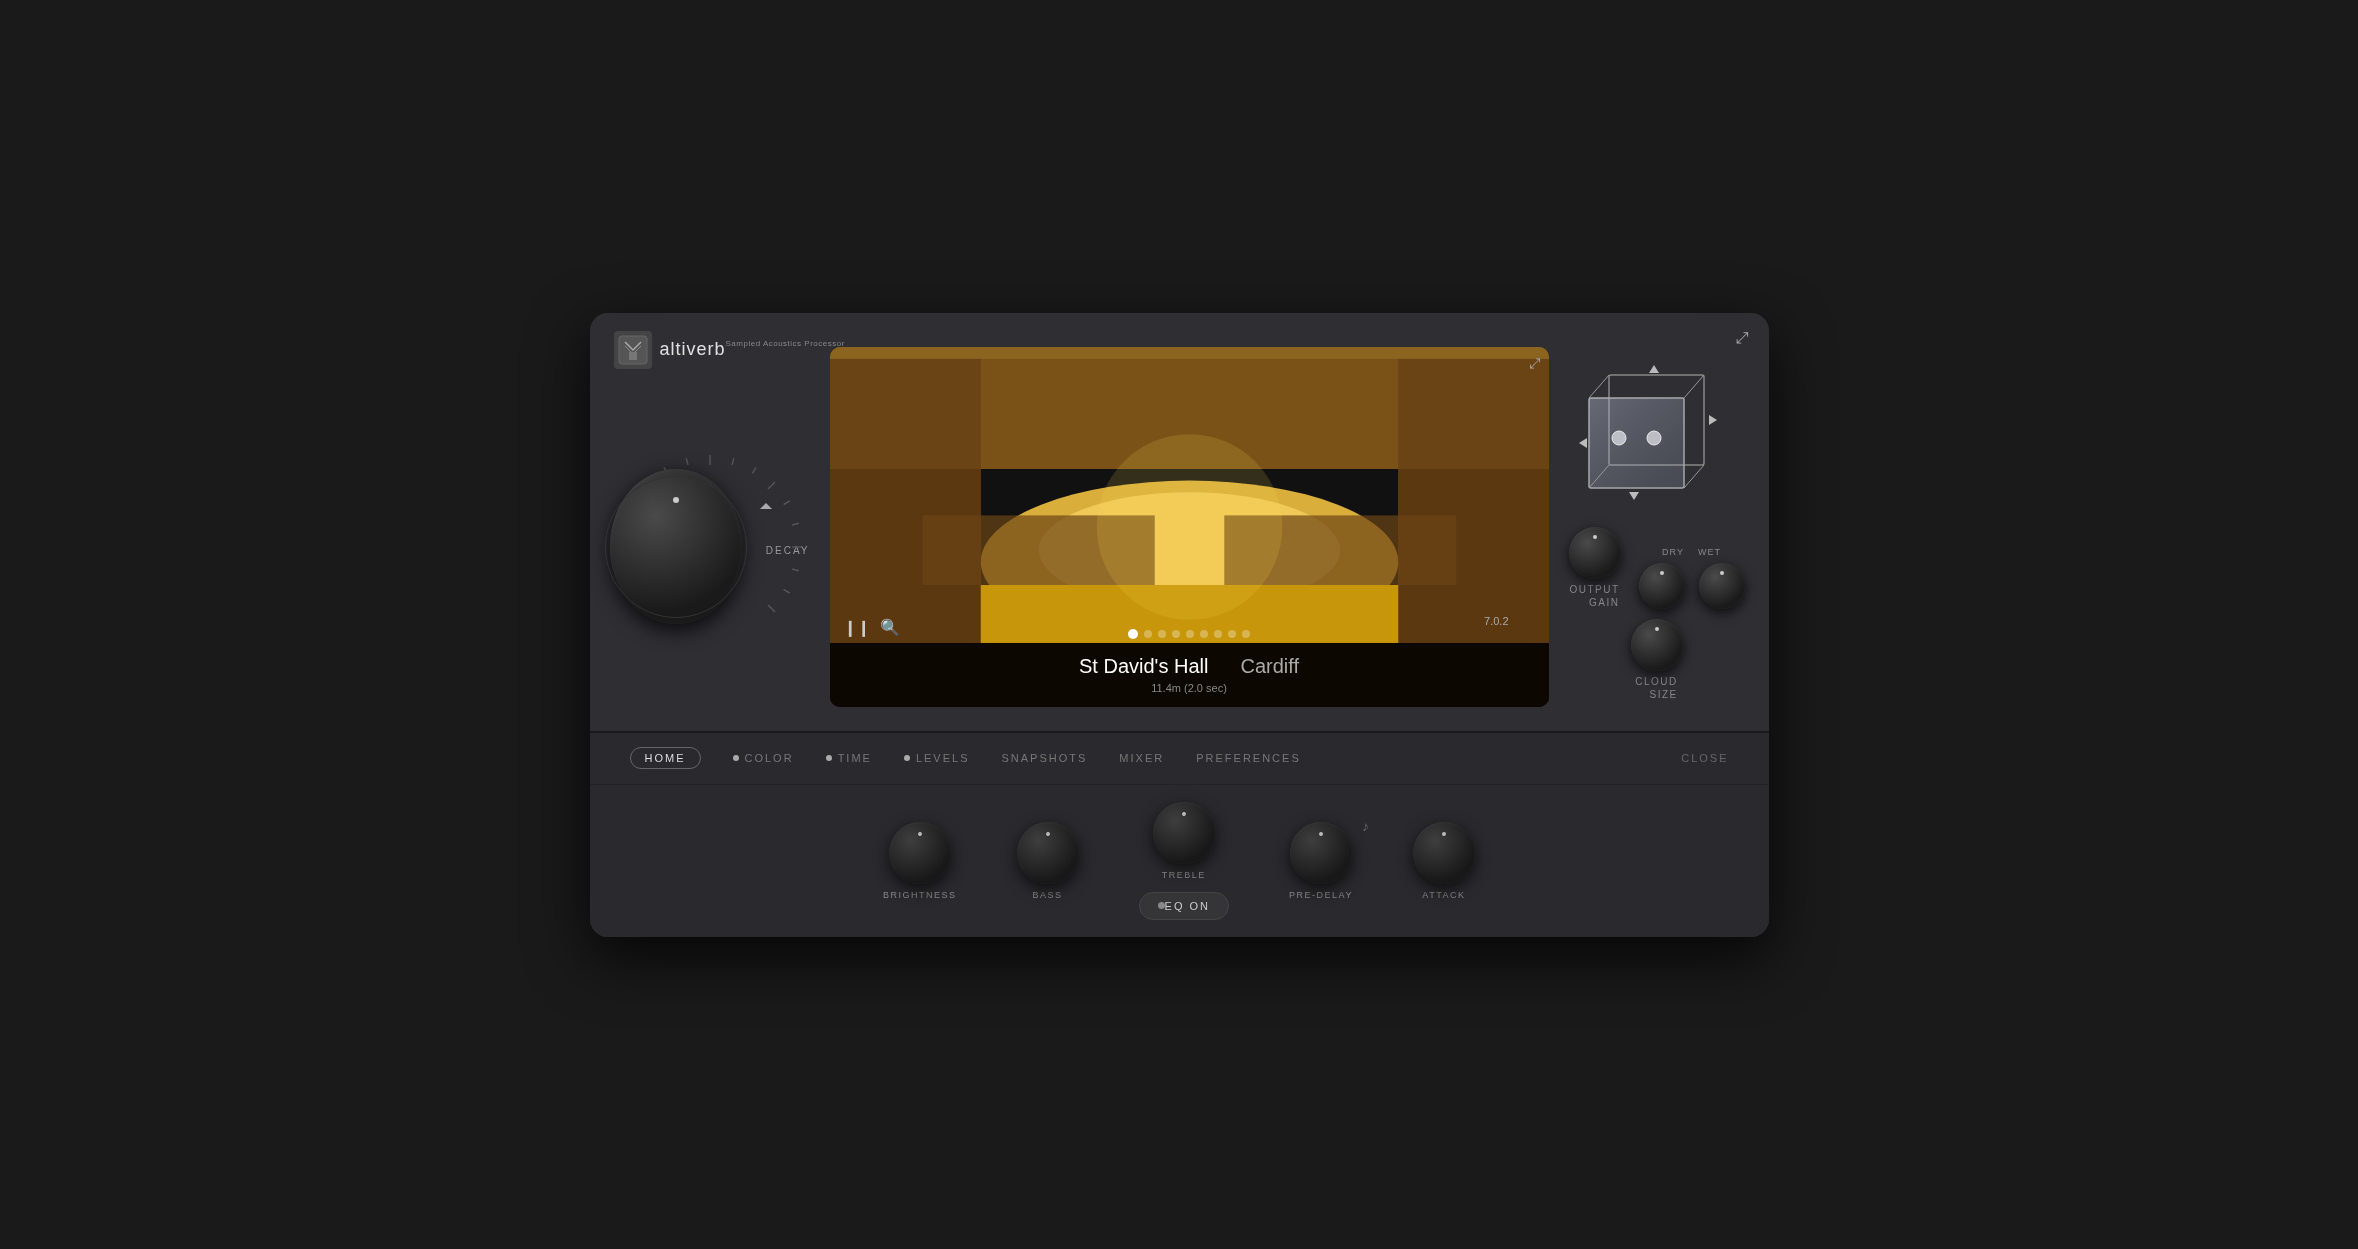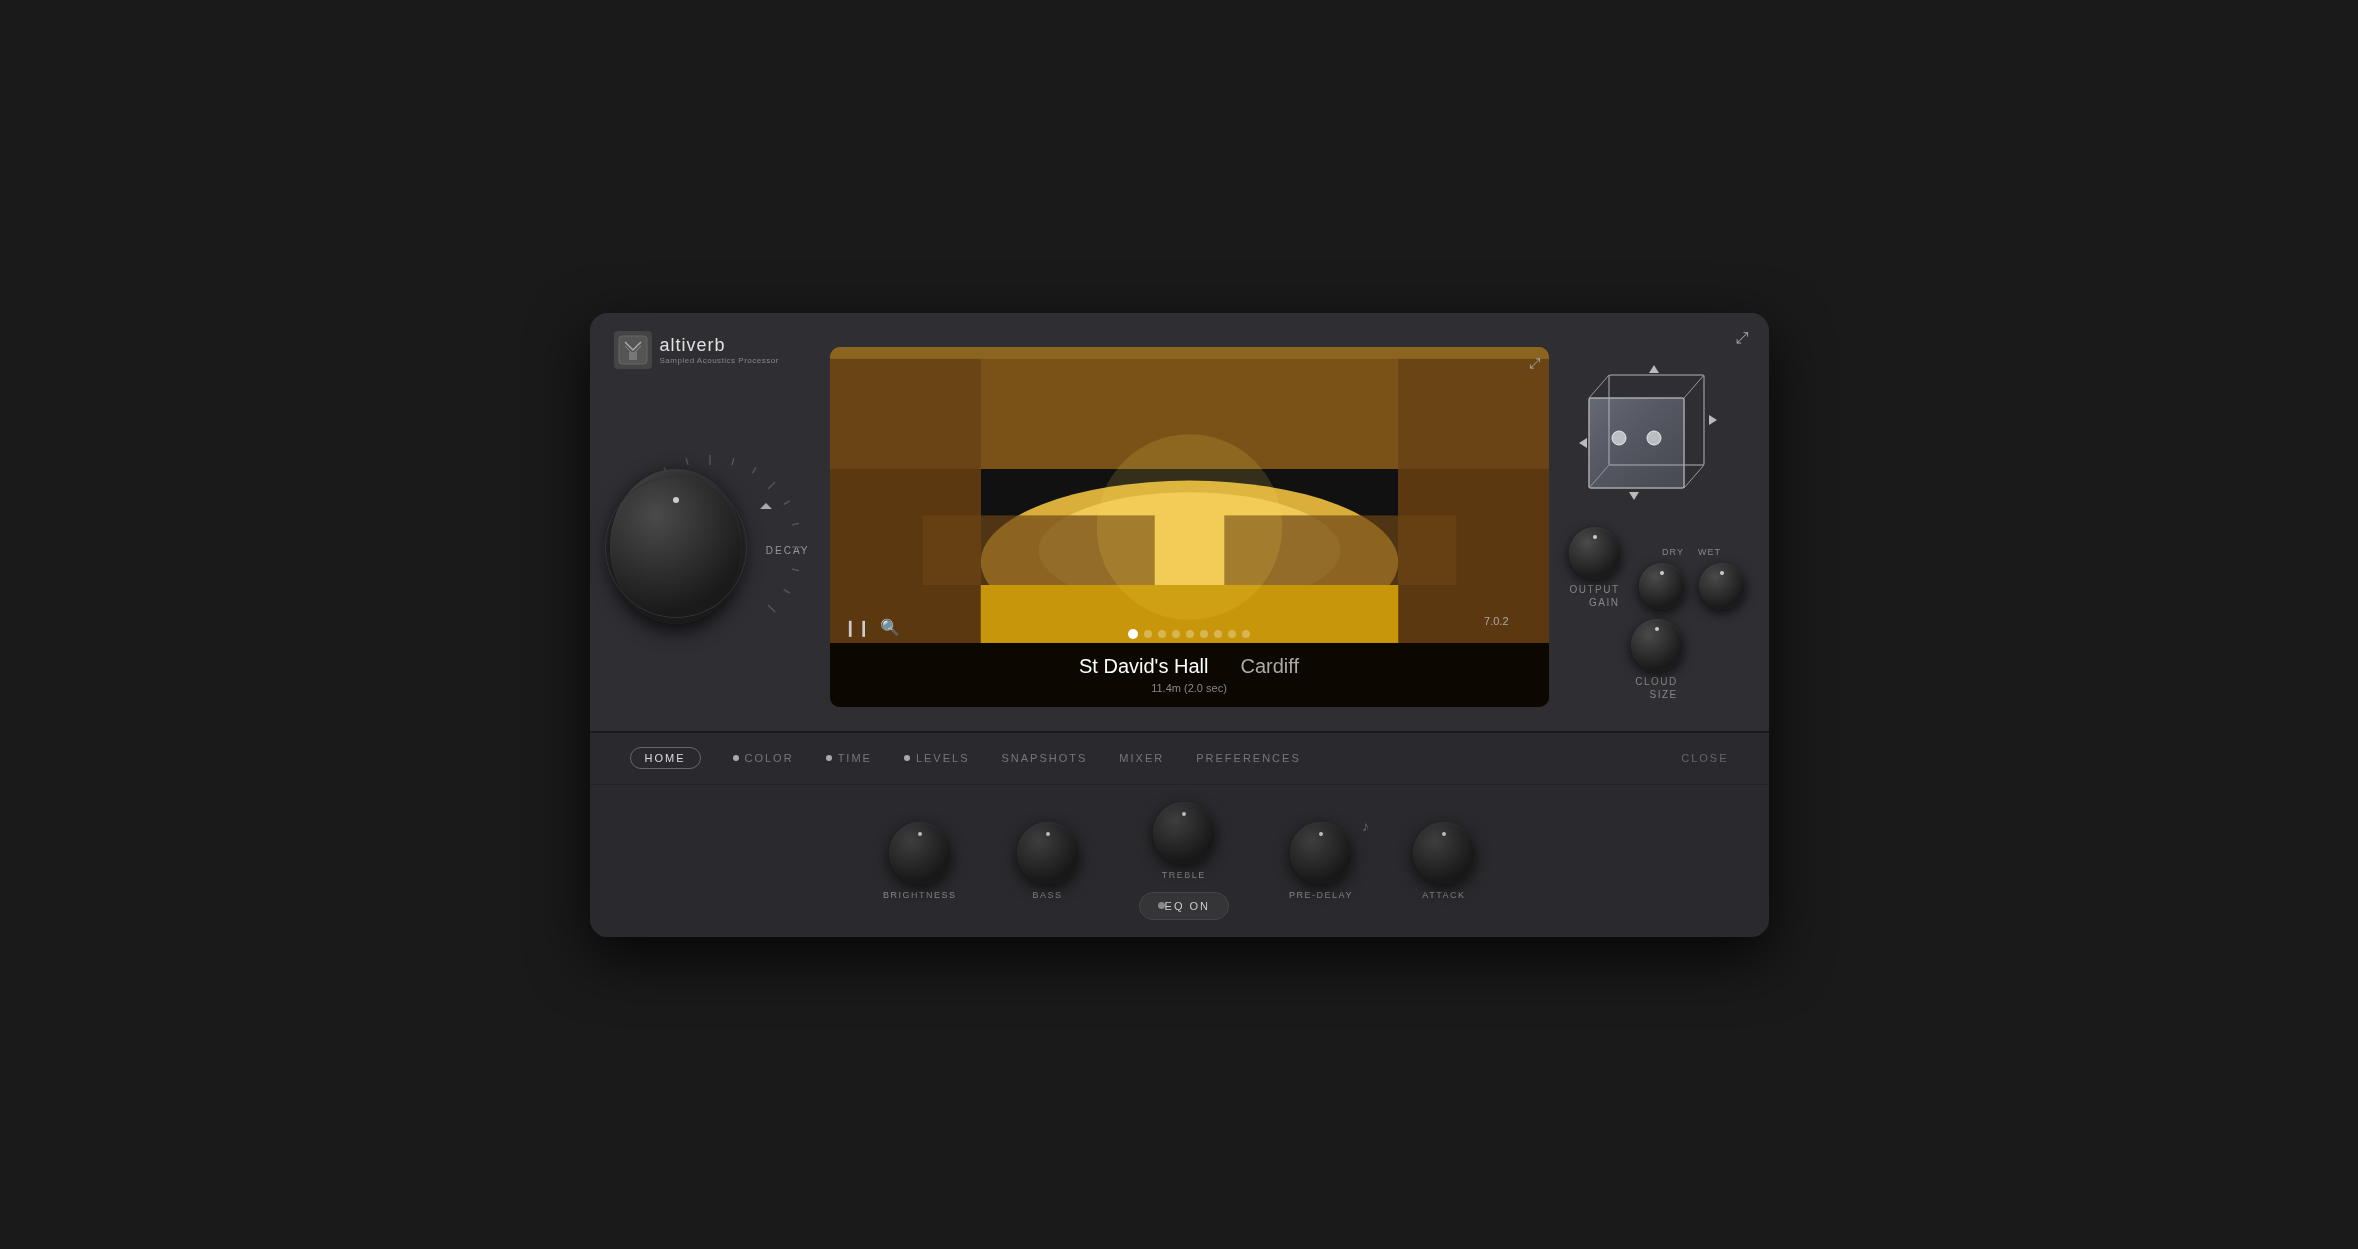--- a/index.html
+++ b/index.html
@@ -57,21 +57,21 @@
       justify-content: center;
     }
 
     .logo-box svg {
       width: 32px;
       height: 32px;
     }
 
     .logo-text {
       display: flex;
-      flex-direction: column;
+      flex-direction: row;
     }
 
     .logo-name {
       color: #e0e0e0;
       font-size: 18px;
       font-weight: 300;
       letter-spacing: 1px;
     }
 
     .logo-sub {

